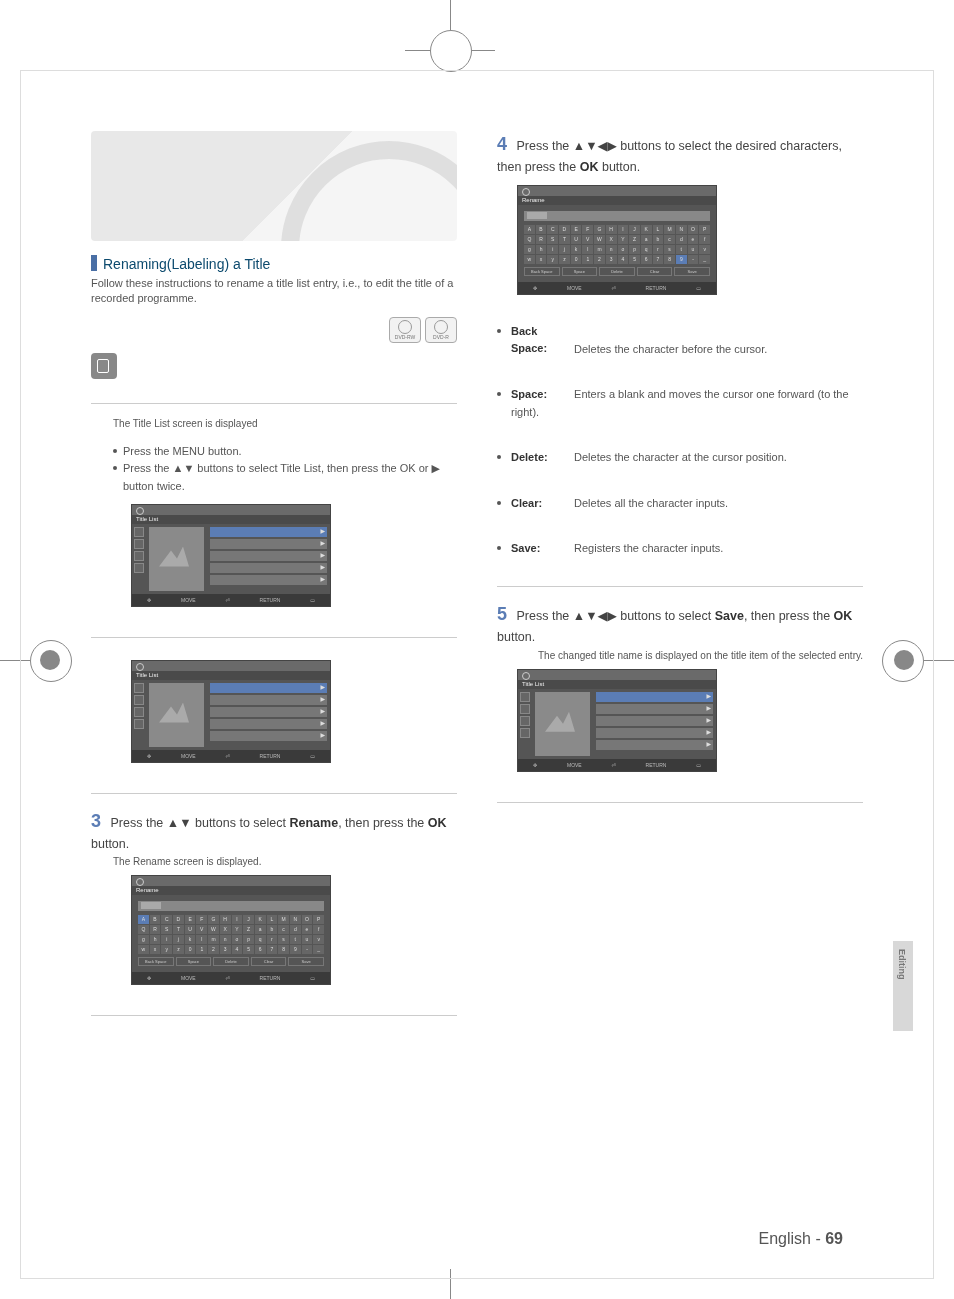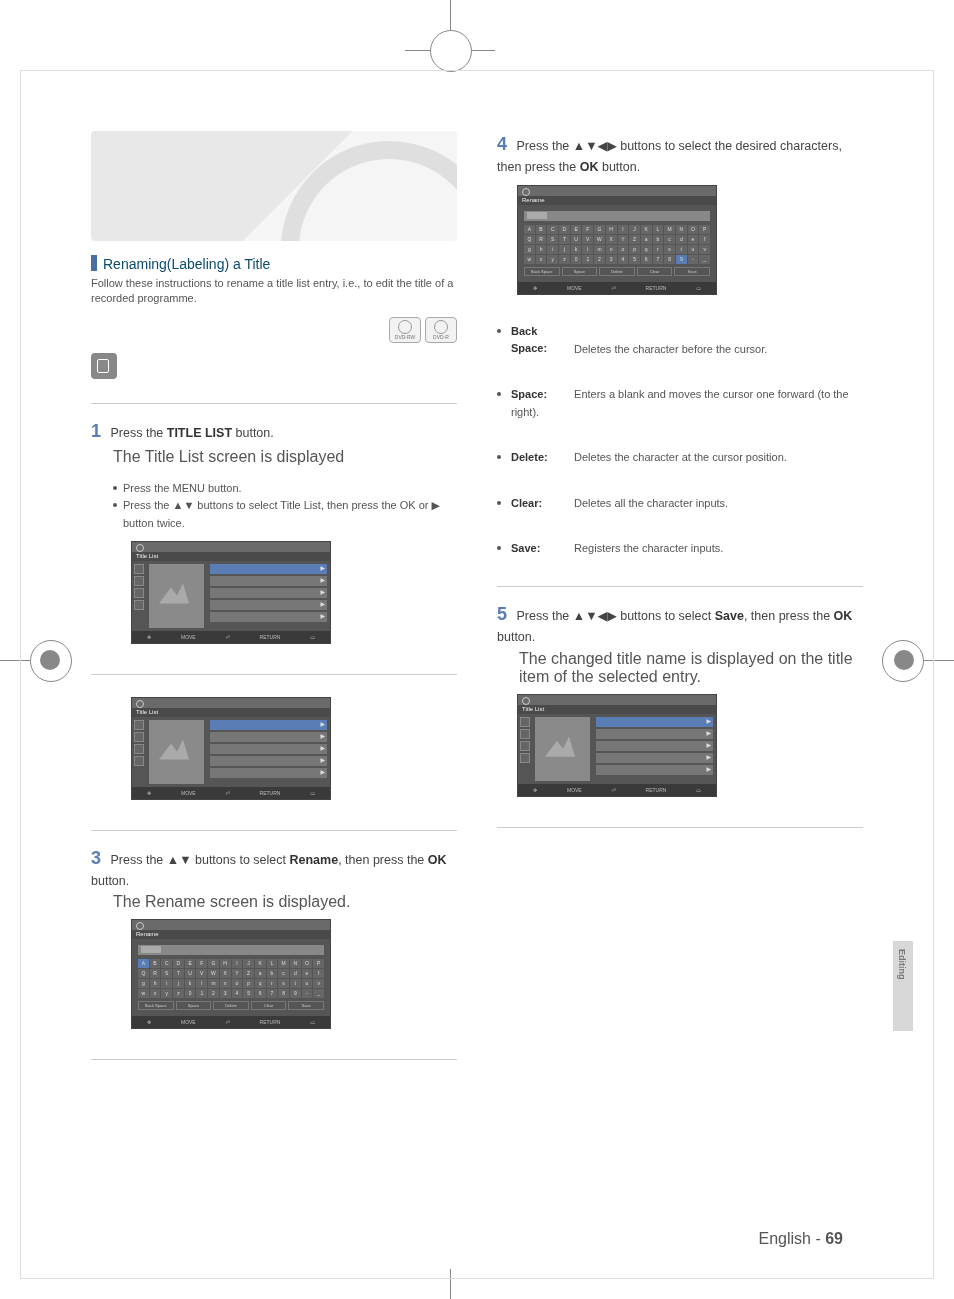--- a/index.html
+++ b/index.html
@@ -47,21 +47,21 @@
 
   .hand-icon{width:26px;height:26px;background:#888;border-radius:4px;margin-bottom:10px;position:relative;}
   .hand-icon::after{content:'';position:absolute;left:6px;top:6px;width:10px;height:12px;border:1px solid #fff;border-radius:2px;}
 
   hr.sep{border:none;border-top:1px solid #ccc;margin:14px 0;}
 
   .step{margin-bottom:12px;}
   .step-head{font-size:12.5px;color:#444;line-height:1.5;margin-bottom:3px;}
   .step-head .num{font-weight:bold;font-size:18px;color:#5b7db5;margin-right:6px;}
   .step-head .bold{font-weight:bold;color:#333;}
-  .step-sub{font-size:16px;color:#555;margin-left:22px;margin-bottom:6px;}
+  .step-sub{font-size:10px;color:#555;margin-left:22px;margin-bottom:6px;}
   .bullets{margin-left:22px;font-size:11px;color:#555;line-height:1.6;}
   .bullets li{list-style:none;position:relative;padding-left:10px;}
   .bullets li::before{content:'';position:absolute;left:0;top:6px;width:4px;height:4px;background:#555;border-radius:50%;}
 
   
   .mock{width:200px;margin:8px 0 4px 40px;background:#555;border:1px solid #444;font-size:6px;color:#ccc;}
   .mock .titlebar{background:#6a6a6a;height:10px;position:relative;}
   .mock .titlebar::before{content:'';position:absolute;left:4px;top:2px;width:6px;height:6px;border:1px solid #ccc;border-radius:50%;}
   .mock .sub{background:#4a4a4a;height:9px;padding:1px 4px;color:#eee;}
   .mock .body{display:flex;height:70px;}
@@ -126,24 +126,20 @@
           </div>
     <div class="disc">
             <div class="circ"></div>
             <span>DVD-R</span>
           </div>
   </div>
   <div class="hand-icon"></div>
   <hr class="sep">
 
   <div class="step">
-    <div class="step-head">
-      <span class="num">1</span>
-      Press the <span class="bold">TITLE LIST</span> button.
-    </div>
     <div class="step-sub">The Title List screen is displayed</div>
     <ul class="bullets" style="margin-top:14px;">
       <li>Press the <span class="bold">MENU</span> button.</li>
       <li><span>Press the ▲▼ buttons to select </span><span class="bold">Title List</span>, then press the <span class="bold">OK</span> or ▶ button twice.</li>
     </ul>
 
     <div class="mock">
       <div class="titlebar"></div>
       <div class="sub">Title List</div>
       <div class="body">
@@ -404,21 +400,21 @@
       <li><span class="lbl">Save:</span> <span>Registers the character inputs.</span></li>
     </ul>
   </div>
   <hr class="sep">
 
   <div class="step">
     <div class="step-head">
       <span class="num">5</span>
       <span>Press the ▲▼◀▶ buttons to select </span><span class="bold">Save</span><span>, then press the </span><span class="bold">OK</span><span> button.</span>
     </div>
-    <div class="step-sub" style="margin-left:22px;">The changed title name is displayed on the title item of the selected entry.</div>
+    <div class="step-sub" style="margin-left:29px;text-align:right;">The changed title name is displayed on the title item of the selected entry.</div>
     <div class="mock" style="margin-left:20px;">
       <div class="titlebar"></div>
       <div class="sub">Title List</div>
       <div class="body">
         <div class="iconcol">
                 <div></div>
                 <div></div>
                 <div></div>
                 <div></div>
               </div>

